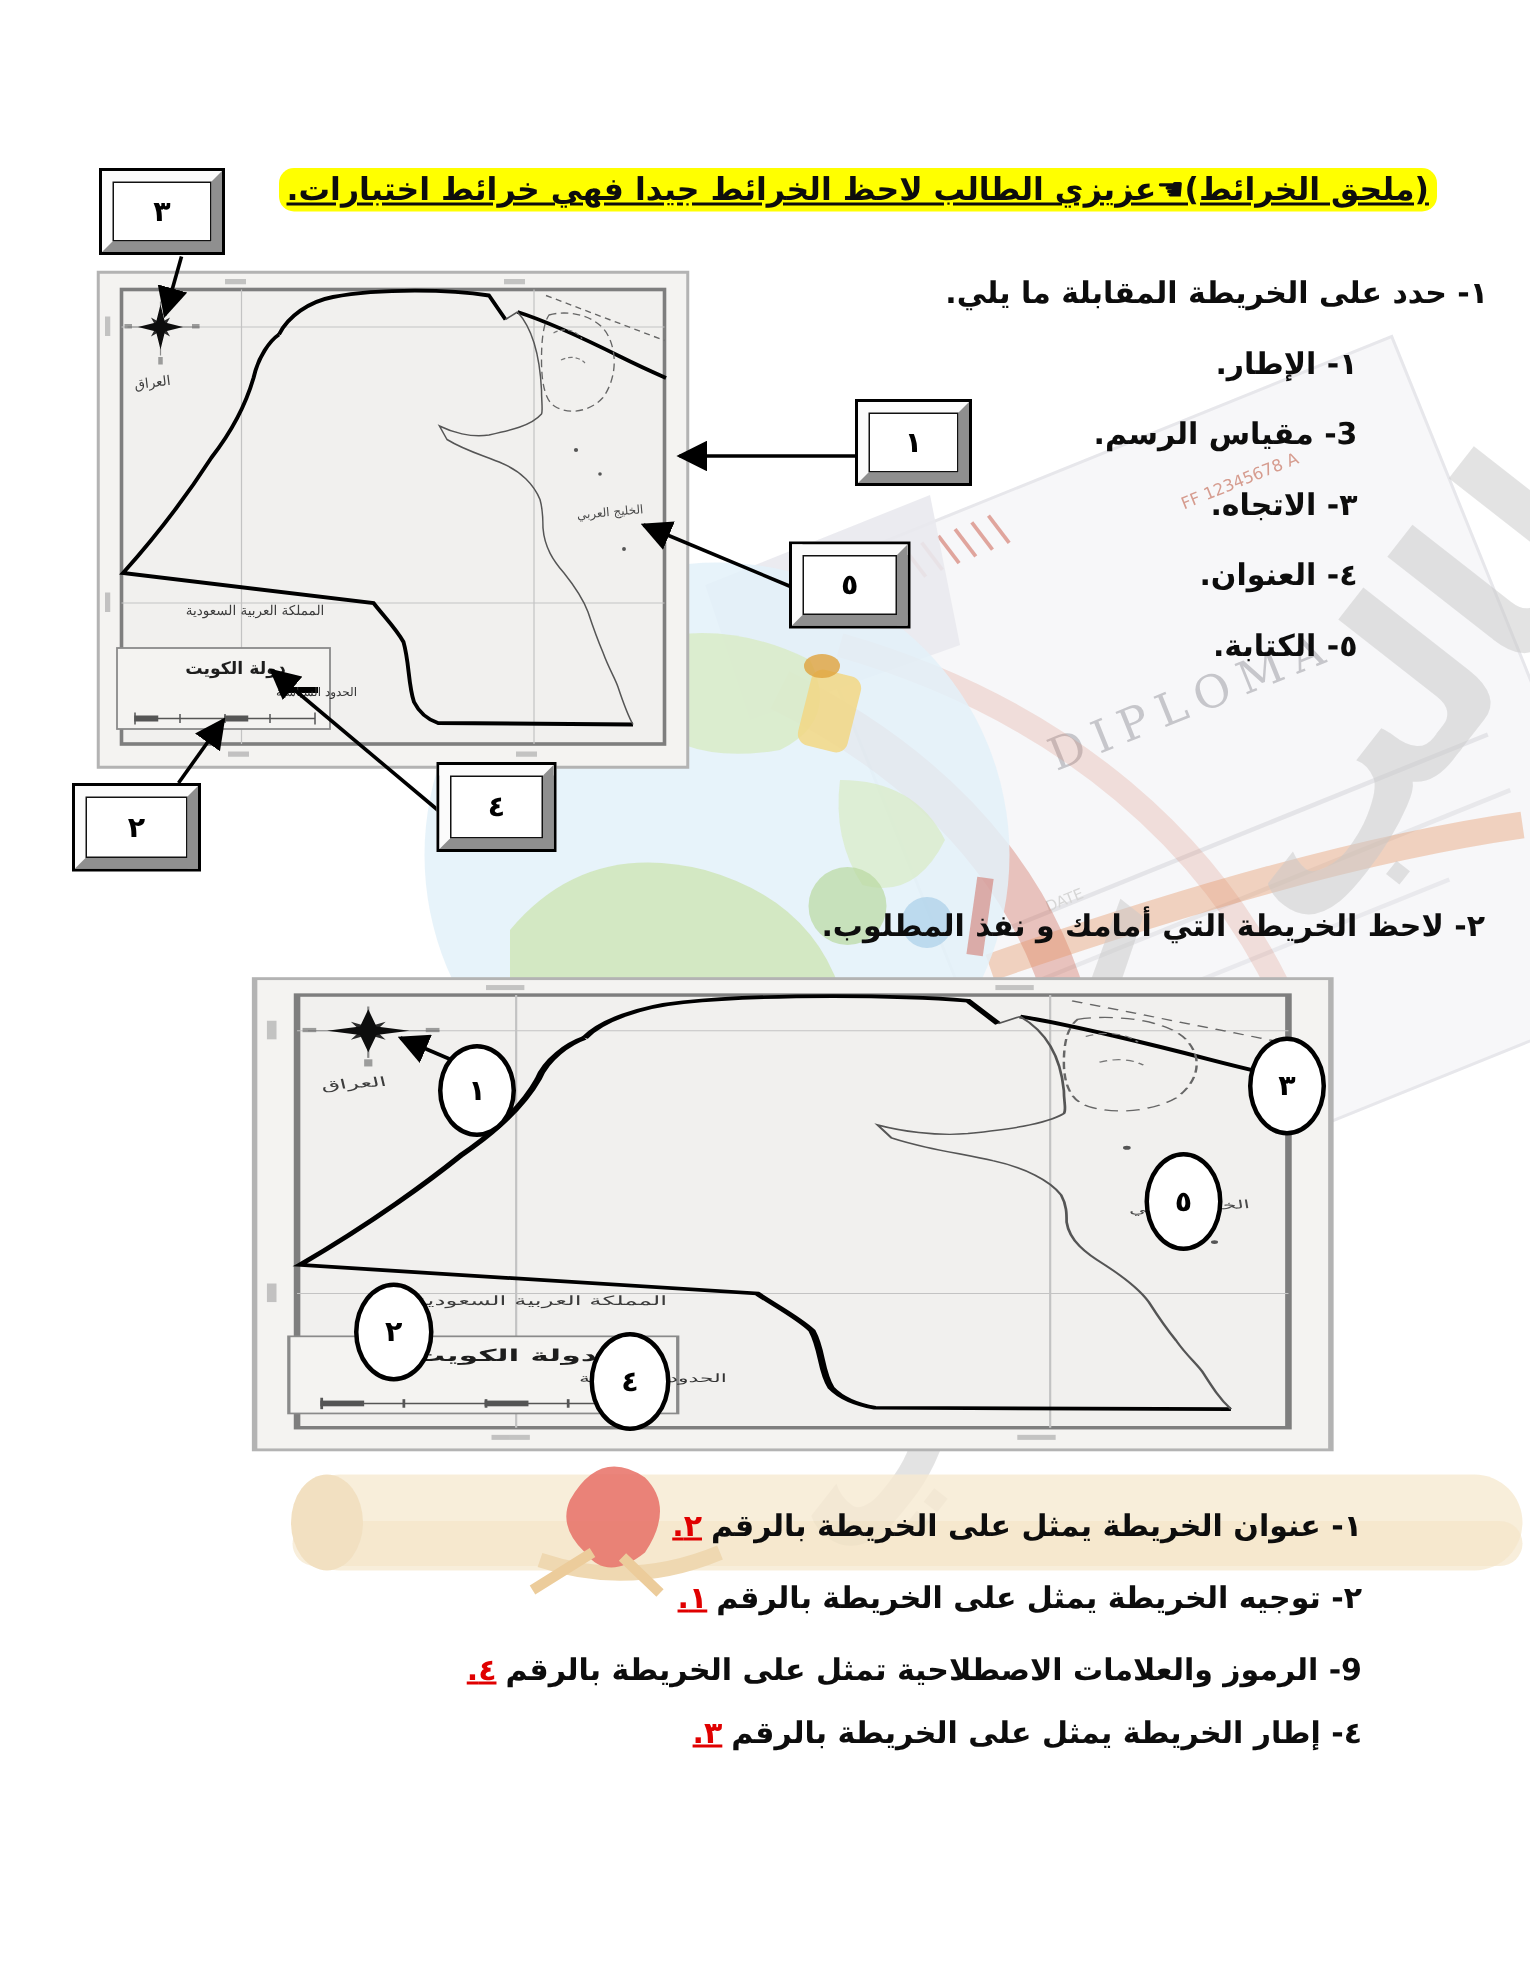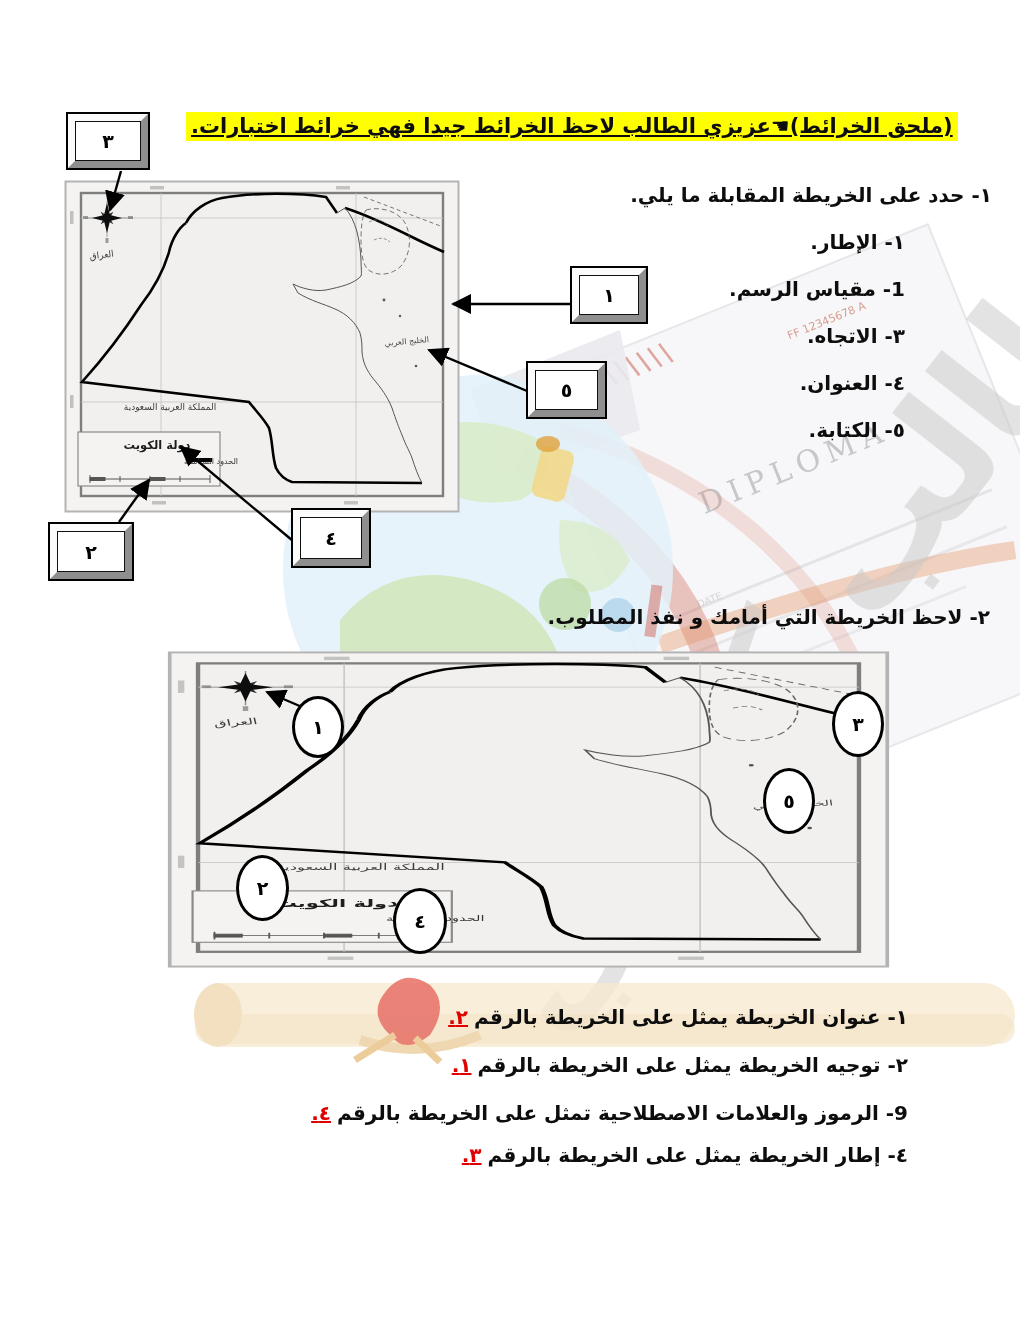--- a/index.html
+++ b/index.html
@@ -20,21 +20,21 @@
   .nbox-bevel{position:absolute;inset:0;border-style:solid;border-width:7px;
               border-color:#fbfbfb #8f8f8f #8f8f8f #fbfbfb;box-sizing:border-box;}
   .nbox-inner{position:absolute;inset:0;border:1px solid #111;background:#fff;
               display:flex;align-items:center;justify-content:center;
               font-weight:bold;font-size:19px;color:#000;}
   
   .ncircle{position:absolute;border:3px solid #000;border-radius:50%;background:#fff;z-index:6;
            display:flex;align-items:center;justify-content:center;
            font-weight:bold;font-size:19px;color:#000;box-sizing:border-box;}
   
-  .txt{position:absolute;z-index:4;color:#0d0d0d;font-weight:bold;white-space:nowrap;}
+  .txt{position:absolute;z-index:4;color:#0d0d0d;font-weight:bold;white-space:nowrap;border-radius:10px;}
   #title{left:186px;top:112px;font-size:21px;background:#ffff00;
          text-decoration:underline;padding:2px 5px 3px 5px;}
   .h20{font-size:20px;margin-top:11px;}
   .ans-val{color:#e00000;text-decoration:underline;padding-left:2px;}
   .ans-gap{display:inline-block;width:6px;}
 </style>
 </head>
 <body>
 
 <div id="page">
@@ -91,21 +91,21 @@
       <path d="M360,1040 Q420,1060 480,1035" stroke="#eccf9e" stroke-width="10" fill="none"></path>
       <path d="M380,1000 Q400,965 430,985 Q450,1005 430,1035 Q405,1055 390,1035 Q372,1018 380,1000 Z" fill="#e25549" opacity="0.9"></path>
       <path d="M395,1035 L355,1060 M415,1038 L440,1062" stroke="#e8c083" stroke-width="7"></path>
     </g>
   </svg>
 
   <div id="title" class="txt">(ملحق الخرائط)☚عزيزي الطالب لاحظ الخرائط جيدا فهي خرائط اختبارات.</div>
 
   <div class="txt h20" style="right:28px;top:172px">١- حدد على الخريطة المقابلة ما يلي.</div>
   <div class="txt h20" style="right:115px;top:219px">١- الإطار.</div>
-  <div class="txt h20" style="right:115px;top:266px">1- مقياس الرسم.</div>
+  <div class="txt h20" style="right:115px;top:266px">3- مقياس الرسم.</div>
   <div class="txt h20" style="right:115px;top:313px">٣- الاتجاه.</div>
   <div class="txt h20" style="right:115px;top:360px">٤- العنوان.</div>
   <div class="txt h20" style="right:115px;top:407px">٥- الكتابة.</div>
 
   <div class="txt h20" style="right:30px;top:594px">٢- لاحظ الخريطة التي أمامك و نفذ المطلوب.</div>
 
   <div class="txt h20" style="right:112px;top:994px">
     <span>١- عنوان الخريطة يمثل على الخريطة بالرقم</span><span class="ans-gap"></span><span class="ans-val">٢.</span>
   </div>
   <div class="txt h20" style="right:112px;top:1042px">

